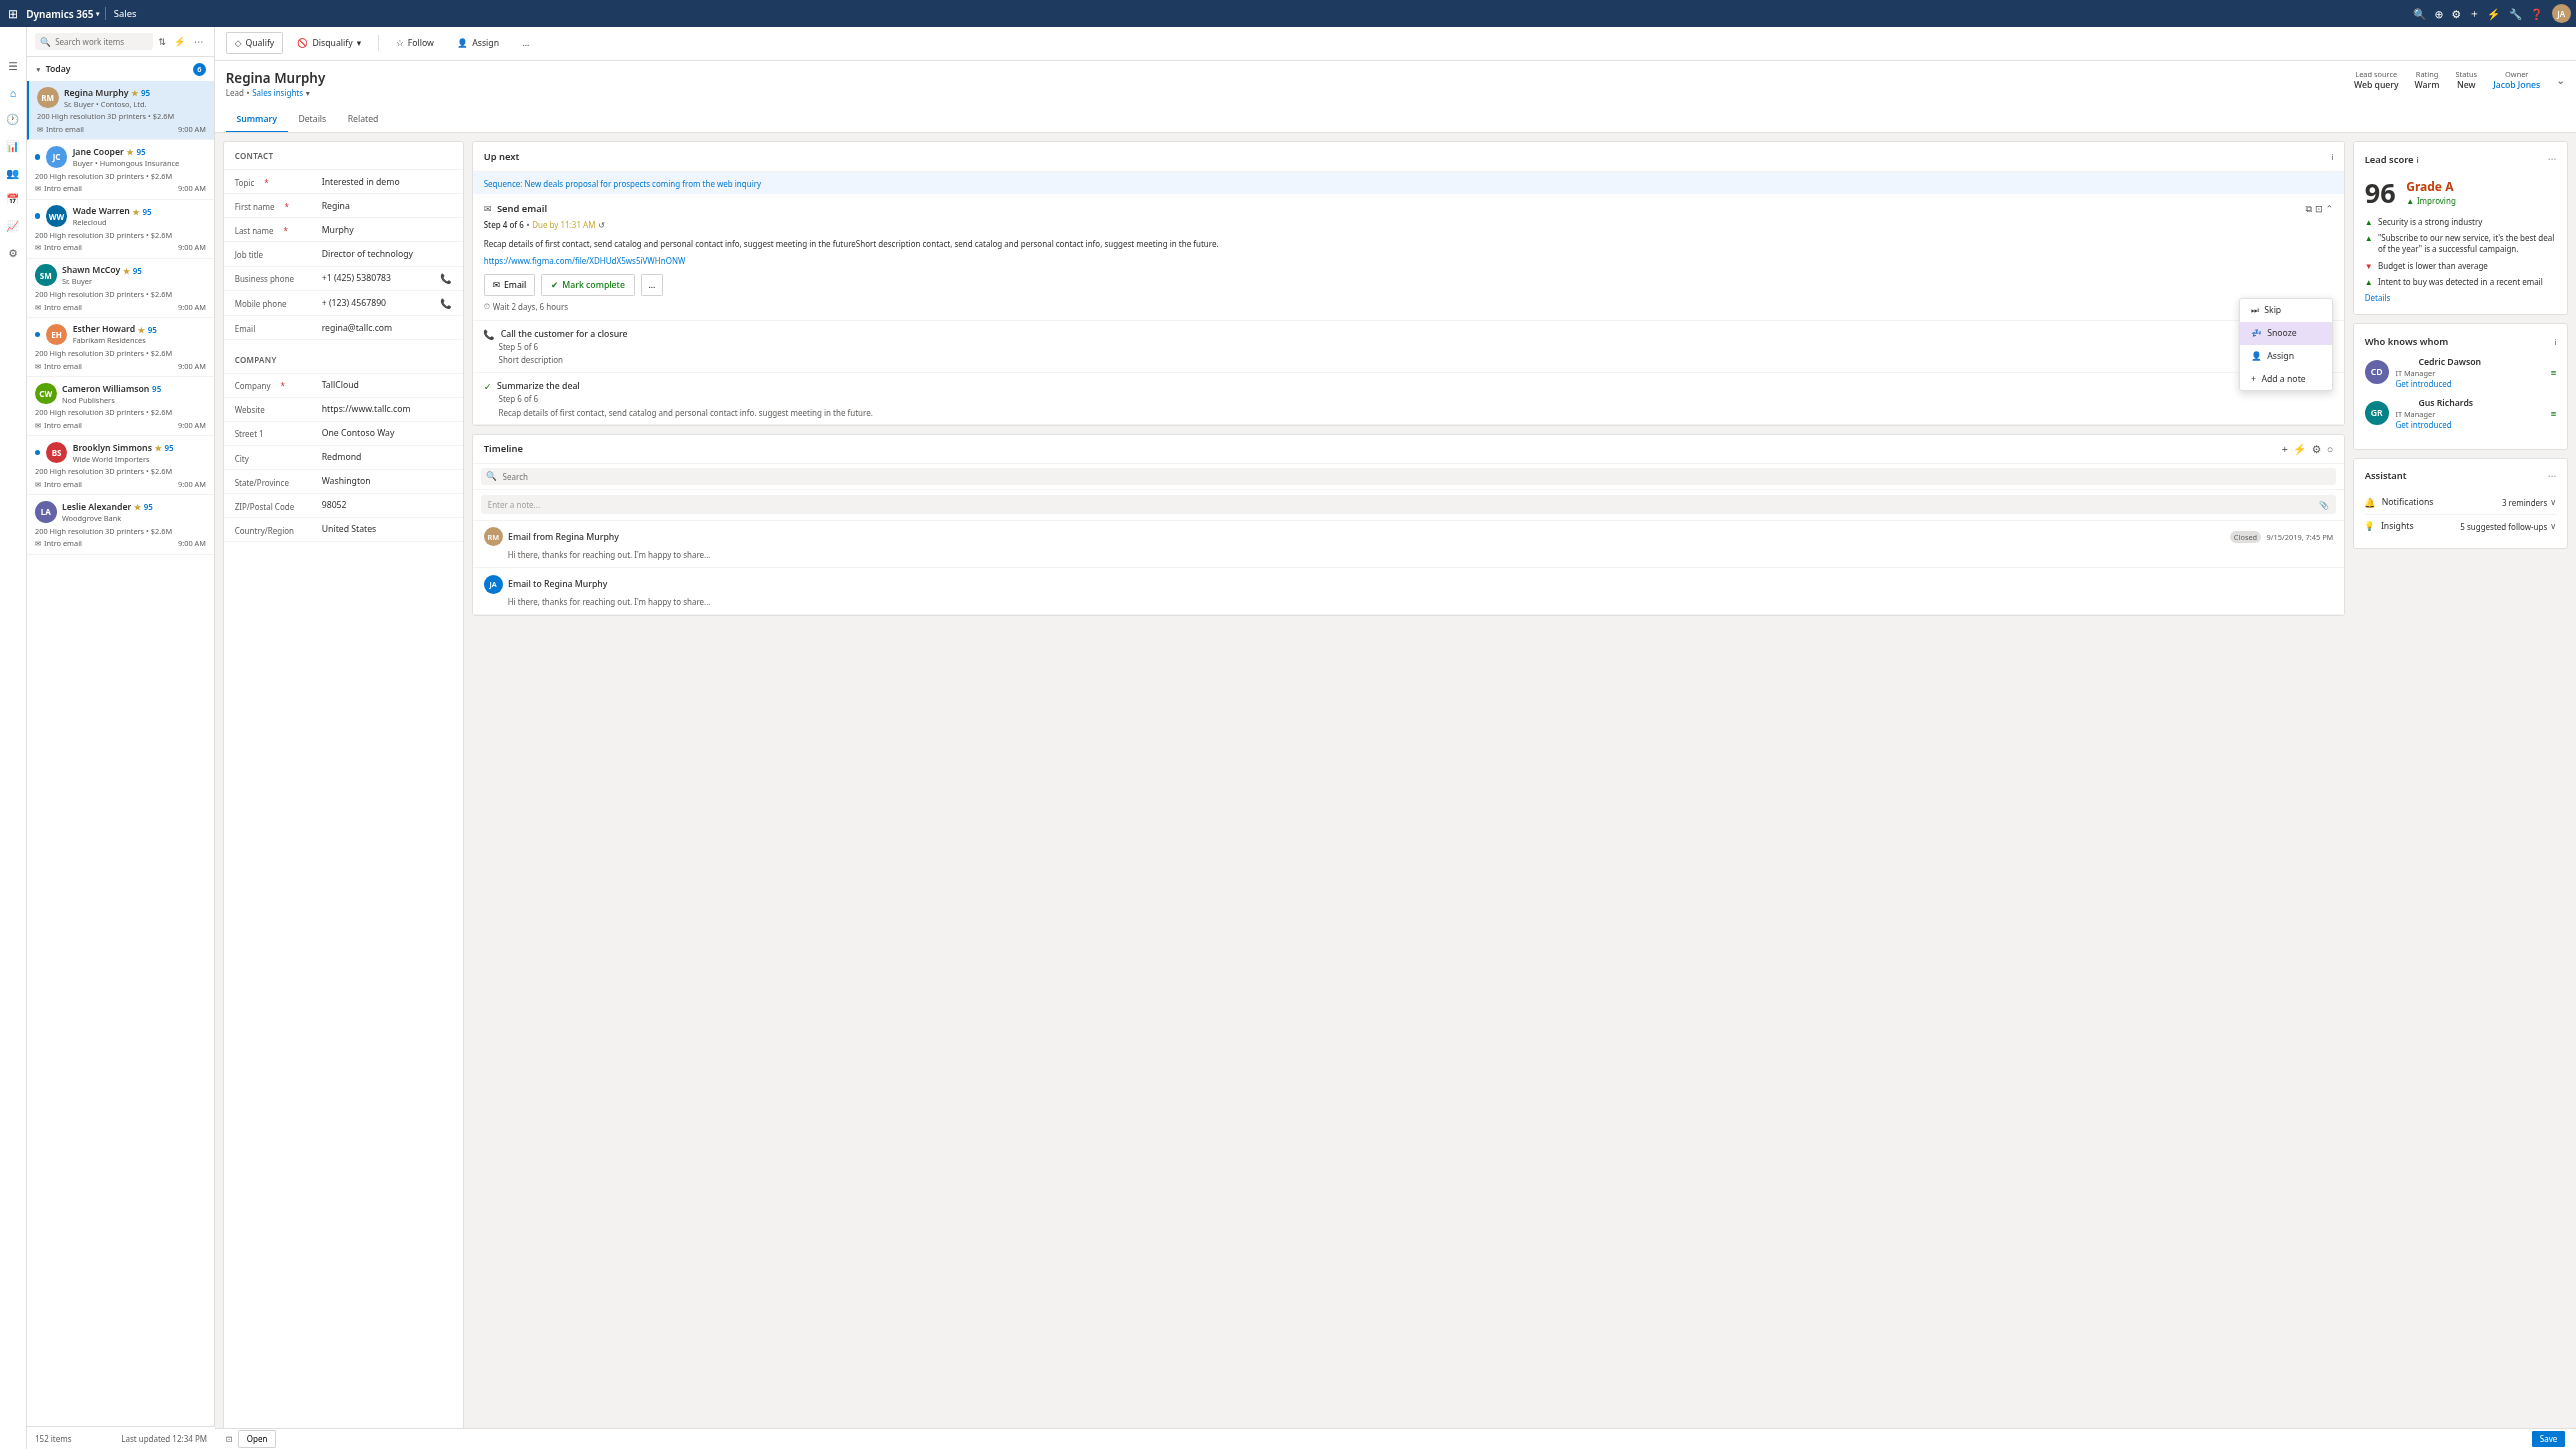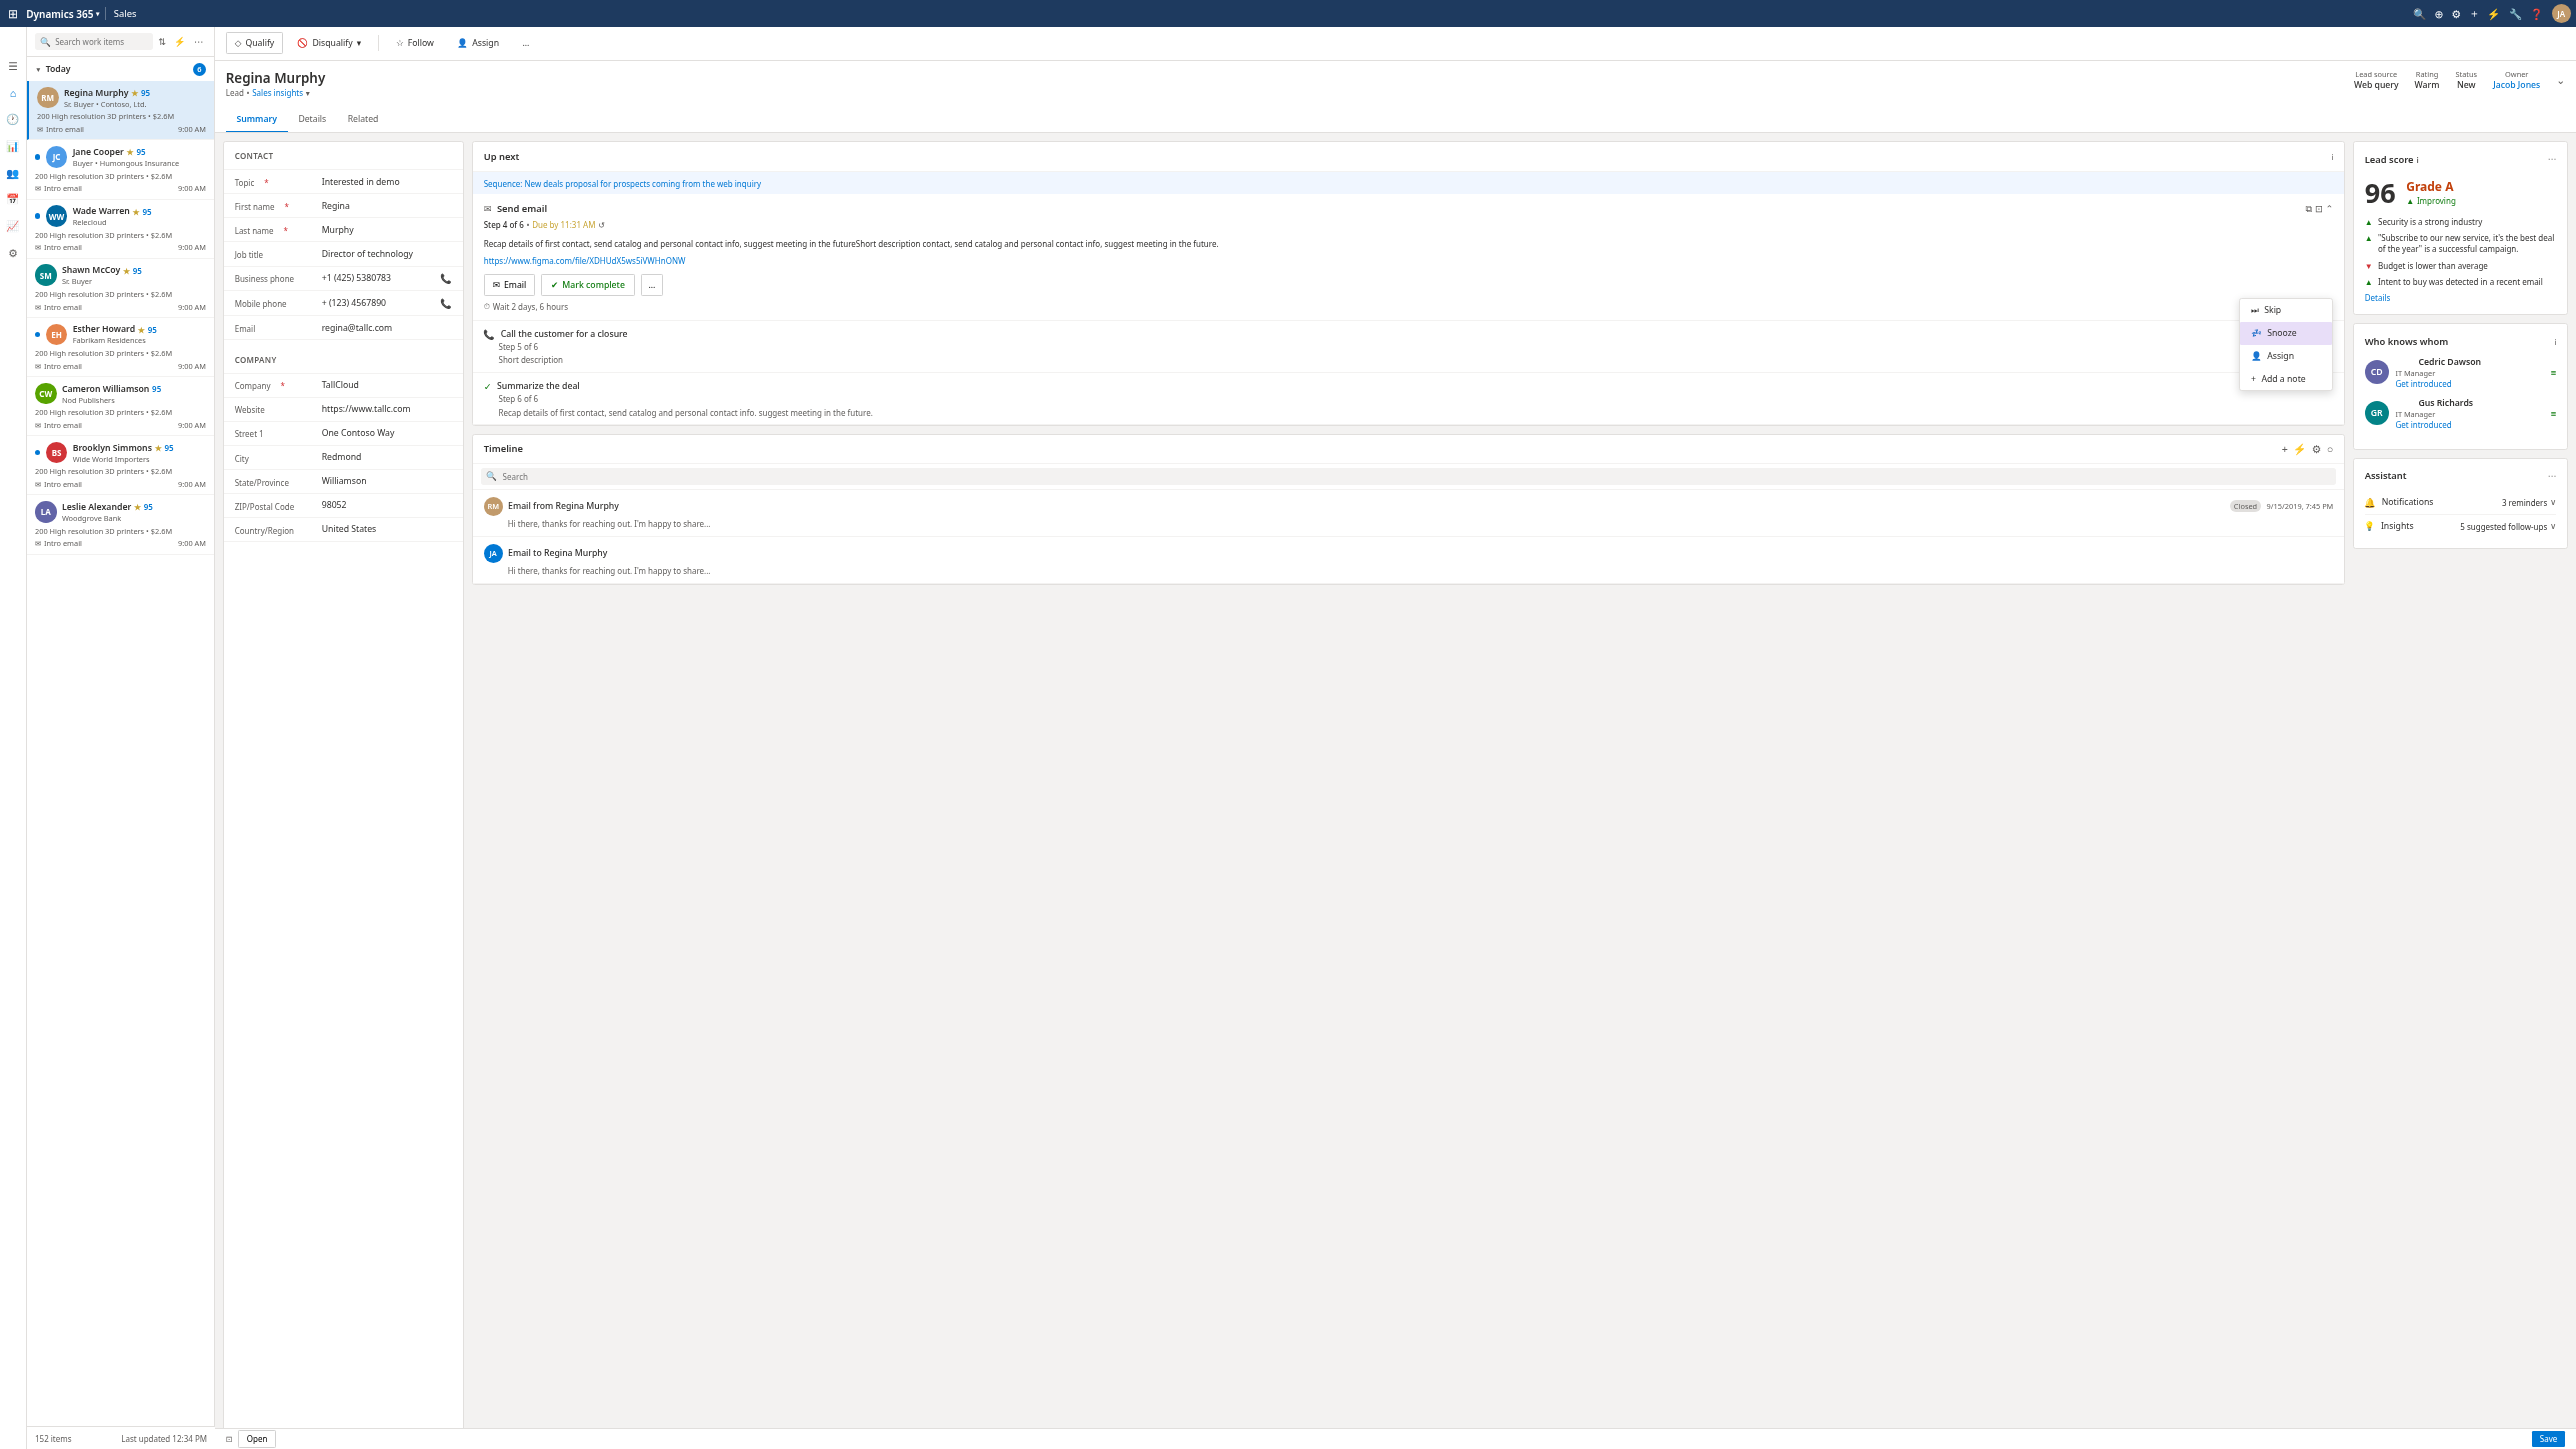--- a/index.html
+++ b/index.html
@@ -652,21 +652,21 @@
       <div class="form-row">
         <div class="form-label">Street 1</div>
         <div class="form-value">One Contoso Way</div>
       </div>
       <div class="form-row">
         <div class="form-label">City</div>
         <div class="form-value">Redmond</div>
       </div>
       <div class="form-row">
         <div class="form-label">State/Province</div>
-        <div class="form-value">Williamson</div>
+        <div class="form-value">Washington</div>
       </div>
       <div class="form-row">
         <div class="form-label">ZIP/Postal Code</div>
         <div class="form-value">98052</div>
       </div>
       <div class="form-row">
         <div class="form-label">Country/Region</div>
         <div class="form-value">United States</div>
       </div>
     </div>
@@ -773,20 +773,26 @@
             <span class="timeline-tool">⚙</span>
             <span class="timeline-tool">○</span>
           </div>
         </div>
         <div class="timeline-search">
           <div class="timeline-search-input">
             <span>🔍</span>
             <input type="text" placeholder="Search" style="">
           </div>
         </div>
+        <div class="timeline-note">
+          <div class="timeline-note-input">
+            <span style="flex:1; cursor:text;">Enter a note...</span>
+            <span>📎</span>
+          </div>
+        </div>
 
         <div class="timeline-item">
           <div class="timeline-item-header">
             <div class="timeline-avatar" style="background:#c19a6b">RM</div>
             <span class="timeline-item-title">Email from Regina Murphy</span>
             <span class="timeline-badge">Closed</span>
             <span class="timeline-item-date">9/15/2019, 7:45 PM</span>
           </div>
           <div class="timeline-body">Hi there, thanks for reaching out. I'm happy to share...</div>
         </div>

